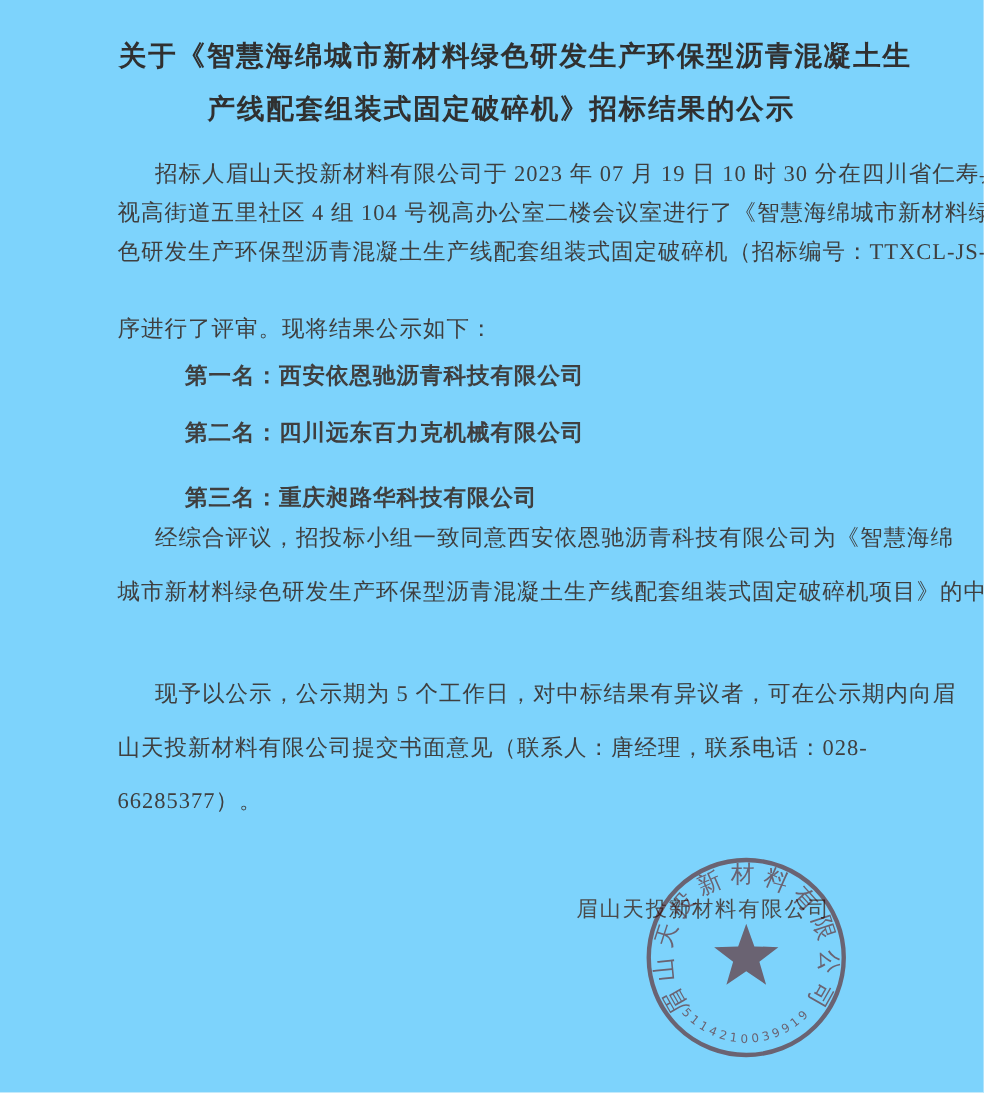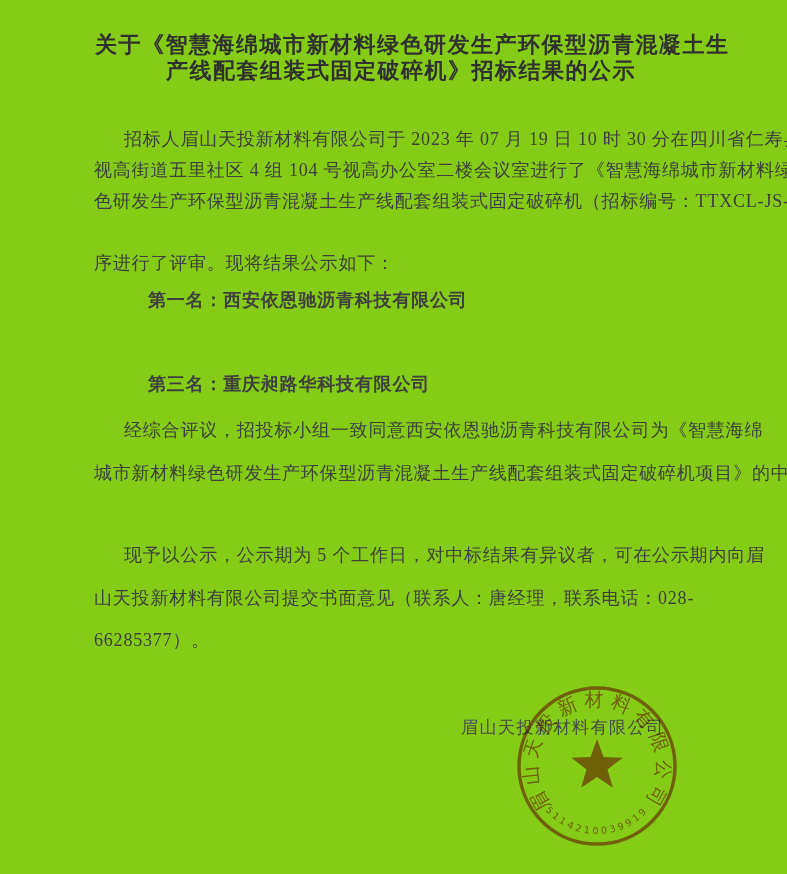--- a/index.html
+++ b/index.html
@@ -5,21 +5,21 @@
   html,body{margin:0;padding:0;}
   body{
     width:787px;height:874px;
     background:#fbfbfa;
     font-family:"Liberation Serif","DejaVu Serif",serif;
     overflow:hidden;
   }
   .page{
     position:relative;
     width:787px;height:874px;
-    background:#84cc16;
+    background:#7dd3fc;
     color:#3f3f3f;
   }
   .title-line{
     position:absolute;left:95px;right:80px;
     text-align:center;
     font-size:22px;font-weight:700;color:#303030;
     letter-spacing:1.5px;white-space:nowrap;
   }
   .ln{
     position:absolute;left:94px;right:78px;
@@ -40,29 +40,30 @@
     opacity:0.88;
   }
   .seal svg{display:block;}
 </style>
 </head>
 <body>
 
 <div class="page">
 
   <div class="title-line" style="top:30px">关于《智慧海绵城市新材料绿色研发生产环保型沥青混凝土生</div>
-  <div class="title-line" style="top:56px">产线配套组装式固定破碎机》招标结果的公示</div>
+  <div class="title-line" style="top:72px">产线配套组装式固定破碎机》招标结果的公示</div>
 
   <div class="ln indent" style="top:127px">招标人眉山天投新材料有限公司于 2023 年 07 月 19 日 10 时 30 分在四川省仁寿县</div>
   <div class="ln" style="top:158px">视高街道五里社区 4 组 104 号视高办公室二楼会议室进行了《智慧海绵城市新材料绿</div>
   <div class="ln" style="top:189px">色研发生产环保型沥青混凝土生产线配套组装式固定破碎机（招标编号：TTXCL-JS-</div>
   <div class="ln" style="top:251px">序进行了评审。现将结果公示如下：</div>
 
   <div class="ln rank" style="top:288px">第一名：西安依恩驰沥青科技有限公司</div>
-  <div class="ln rank" style="top:372px">第三名：重庆昶路华科技有限公司</div>
+  <div class="ln rank" style="top:334px">第二名：四川远东百力克机械有限公司</div>
+  <div class="ln rank" style="top:386px">第三名：重庆昶路华科技有限公司</div>
 
   <div class="ln indent" style="top:418px">经综合评议，招投标小组一致同意西安依恩驰沥青科技有限公司为《智慧海绵</div>
   <div class="ln" style="top:461px">城市新材料绿色研发生产环保型沥青混凝土生产线配套组装式固定破碎机项目》的中</div>
 
   <div class="ln indent" style="top:543px">现予以公示，公示期为 5 个工作日，对中标结果有异议者，可在公示期内向眉</div>
   <div class="ln" style="top:586px">山天投新材料有限公司提交书面意见（联系人：唐经理，联系电话：028-</div>
   <div class="ln" style="top:628px">66285377）。</div>
 
   <div class="sig" style="left:461px;top:716px">眉山天投新材料有限公司</div>
 

